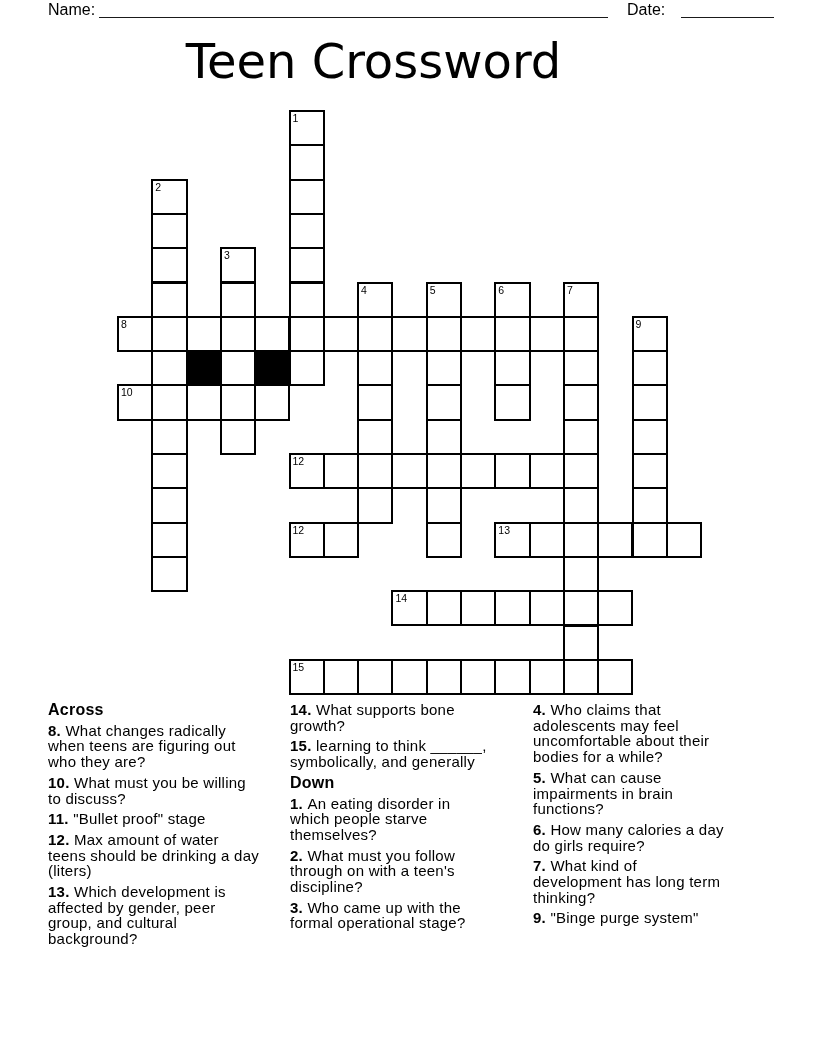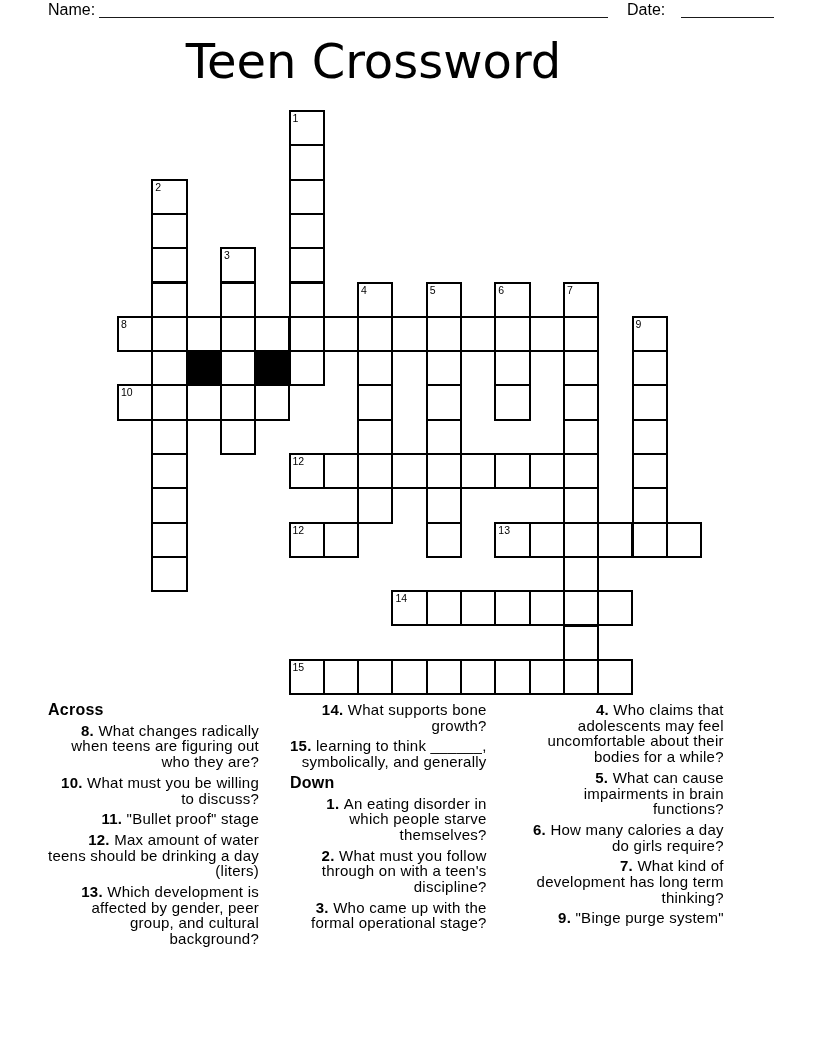--- a/index.html
+++ b/index.html
@@ -15,21 +15,21 @@
     font-size:48px;font-family:"DejaVu Sans",sans-serif;font-weight:normal;
   }
   #grid{position:absolute;}
   .cell{position:absolute;background:#ffffff;border:2px solid #000;box-sizing:border-box;}
   .cell.black{background:#000000;}
   .num{position:absolute;top:0px;left:2px;font-size:10.5px;line-height:12px;font-weight:normal;}
   .clue-col{position:absolute;top:702px;font-size:15px;line-height:15.7px;letter-spacing:0.25px;}
   .clue{margin-bottom:5px;}
   .clue-header{font-size:16px;font-weight:bold;margin-bottom:5px;}
   .cnum{font-weight:bold;}
-  .line{white-space:nowrap;text-align:right;}
+  .line{white-space:nowrap;}
 </style>
 </head>
 <body>
 
 <div class="hdr-label" style="left:48px">Name:</div>
 <div class="blank" style="left:99px;width:509px"></div>
 <div class="hdr-label" style="left:627px">Date:</div>
 <div class="blank" style="left:681px;width:93px"></div>
 
 <div class="title">Teen Crossword</div>

